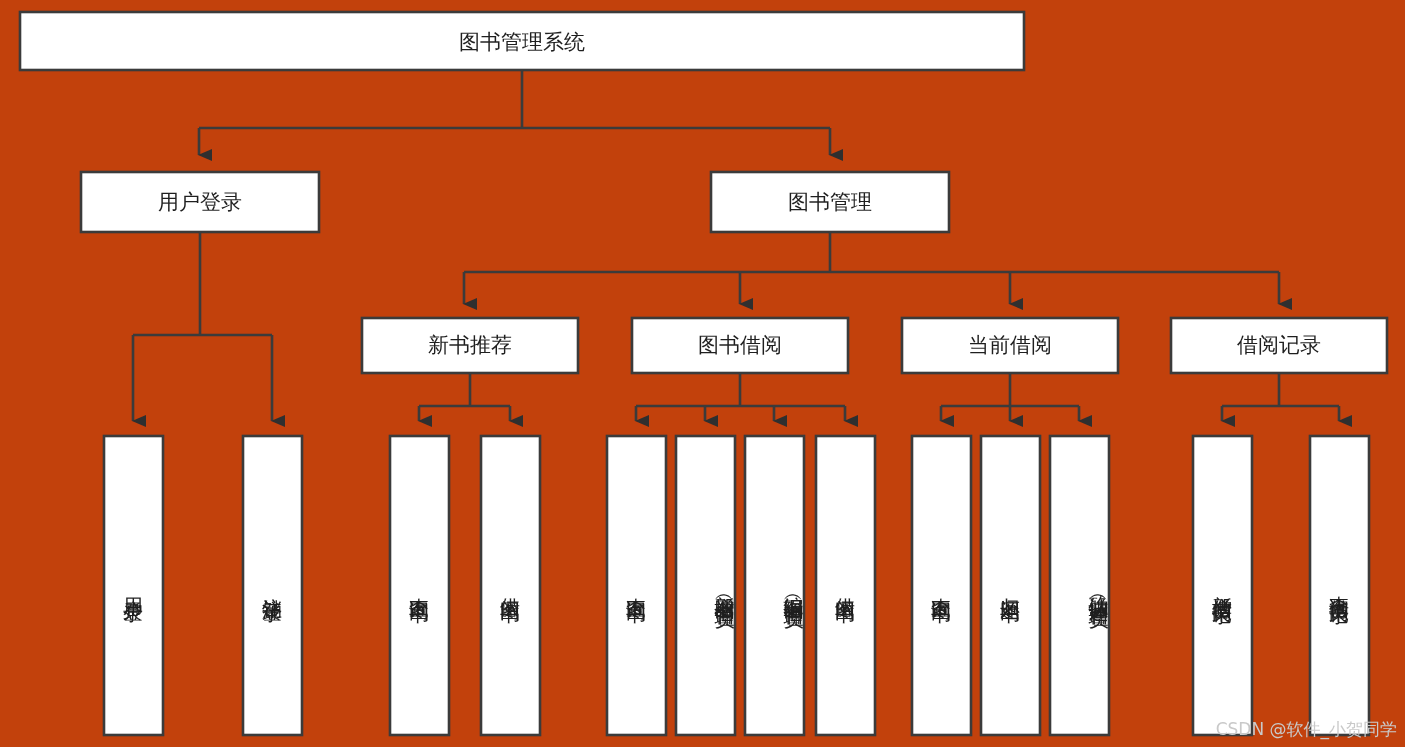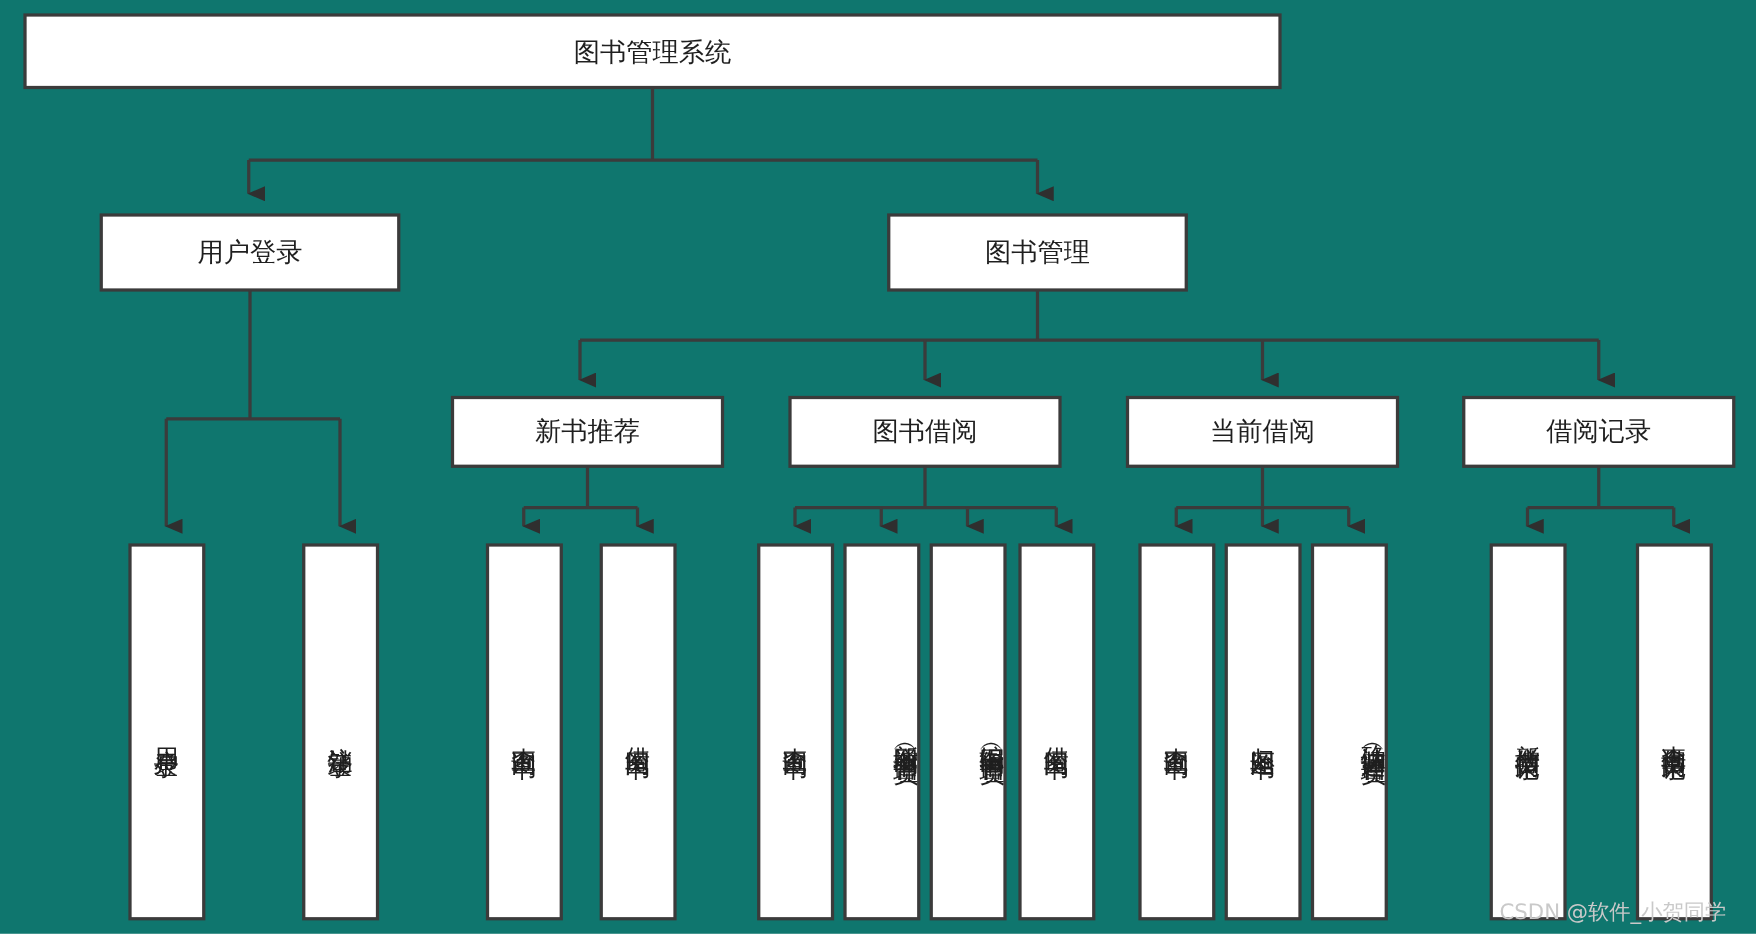--- a/index.html
+++ b/index.html
@@ -10,21 +10,21 @@
   body {
     width: 1405px;
     height: 747px;
     font-family: "DejaVu Sans", "Liberation Sans", sans-serif;
     overflow: hidden;
   }
   #diagram-root {
     position: relative;
     width: 1405px;
     height: 747px;
-    background: #0f766e;
+    background: #c2410c;
   }
   svg.flow {
     position: absolute;
     top: 0;
     left: 0;
     width: 1405px;
     height: 747px;
   }
   .node-box {
     fill: #ffffff;
@@ -59,21 +59,21 @@
     letter-spacing: 2px;
     color: #1f1f1f;
     display: flex;
     align-items: center;
     justify-content: center;
     white-space: nowrap;
     user-select: none;
   }
   .watermark {
     position: absolute;
-    right: 24px;
+    right: 8px;
     bottom: 6px;
     font-family: "DejaVu Sans", "Liberation Sans", sans-serif;
     font-size: 17px;
     color: #c9c9c9;
     white-space: nowrap;
     user-select: none;
   }
 </style>
 </head>
 <body>

